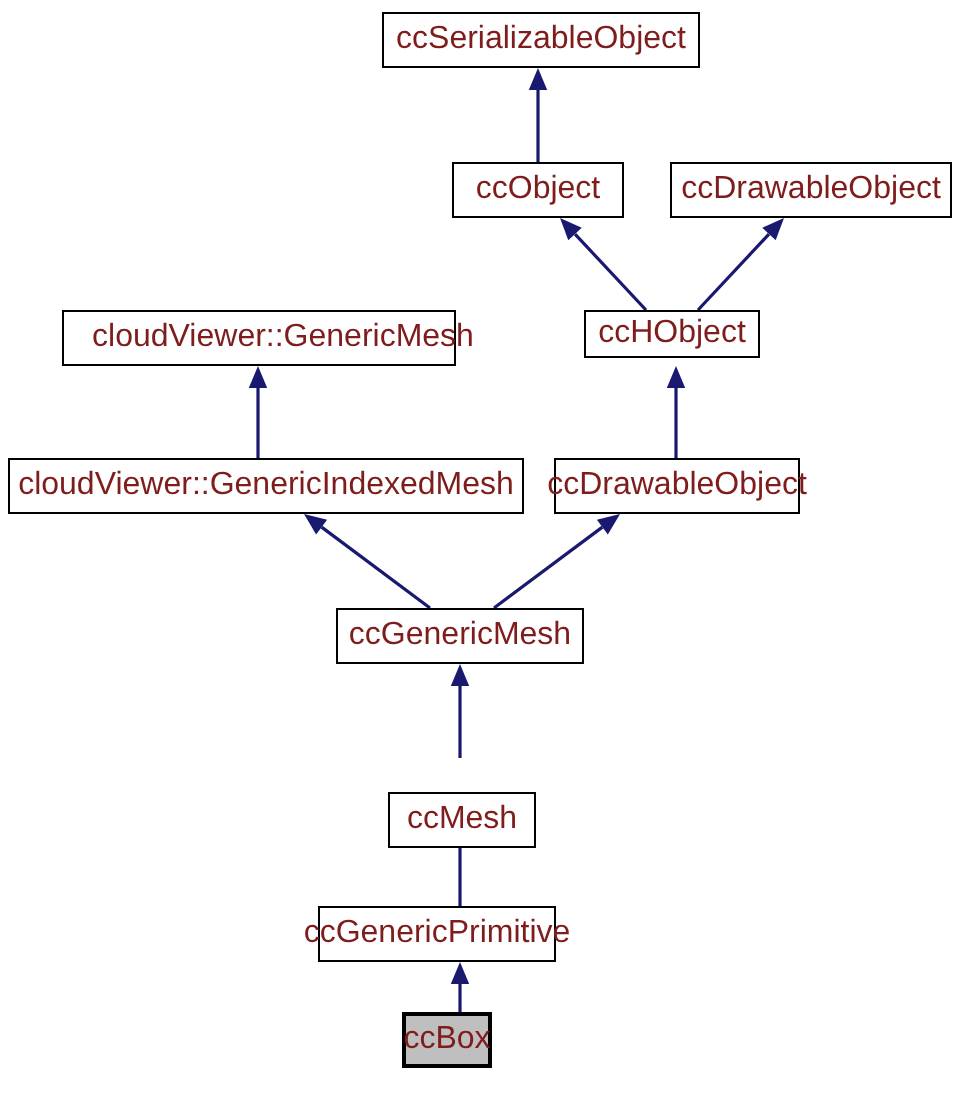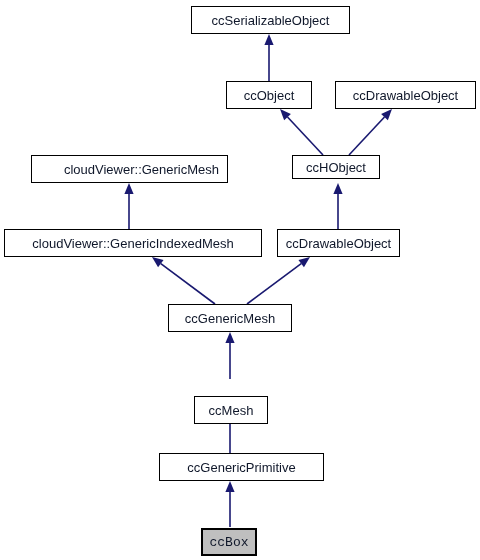--- a/index.html
+++ b/index.html
@@ -28,23 +28,23 @@
   }
   .node {
     position: absolute;
     box-sizing: border-box;
     background: #ffffff;
     border: 1px solid #000000;
     display: flex;
     align-items: center;
     justify-content: center;
     font-family: "Liberation Sans", sans-serif;
-    font-size: 13px;
+    font-size: 16px;
     line-height: 1;
-    color: #0f172a;
+    color: #7f1d1d;
     white-space: nowrap;
     letter-spacing: 0px;
   }
   .node.highlight {
     border: 2px solid #000000;
   }
   .node-label {
     display: block;
     padding: 0 4px;
   }
@@ -115,19 +115,19 @@
     </div>
     <div class="node" style="left: 277px; top: 229px; width: 123px; height: 28px; background: rgb(255, 255, 255); border-color: rgb(0, 0, 0);">
       <span class="node-label">ccDrawableObject</span>
     </div>
     <div class="node" style="left: 168px; top: 304px; width: 124px; height: 28px; background: rgb(255, 255, 255); border-color: rgb(0, 0, 0);">
       <span class="node-label">ccGenericMesh</span>
     </div>
     <div class="node" style="left: 194px; top: 379px; width: 74px; height: 28px; background: rgb(255, 255, 255); border-color: rgb(0, 0, 0); margin-top: 17px;">
       <span class="node-label">ccMesh</span>
     </div>
-    <div class="node" style="left: 159px; top: 453px; width: 165px; height: 28px; background: rgb(255, 255, 255); border-color: rgb(0, 0, 0); align-items: center;">
+    <div class="node" style="left: 159px; top: 453px; width: 119px; height: 28px; background: rgb(255, 255, 255); border-color: rgb(0, 0, 0); align-items: center;">
       <span class="node-label">ccGenericPrimitive</span>
     </div>
-    <div class="node highlight" style="left: 201px; top: 528px; width: 56px; height: 28px; background: rgb(191, 191, 191); border-color: rgb(0, 0, 0); font-family: Liberation Mono, monospace;">
+    <div class="node highlight" style="left: 201px; top: 506px; width: 45px; height: 28px; background: rgb(191, 191, 191); border-color: rgb(0, 0, 0);">
       <span class="node-label">ccBox</span>
     </div>
   </div>
 
 </body></html>

